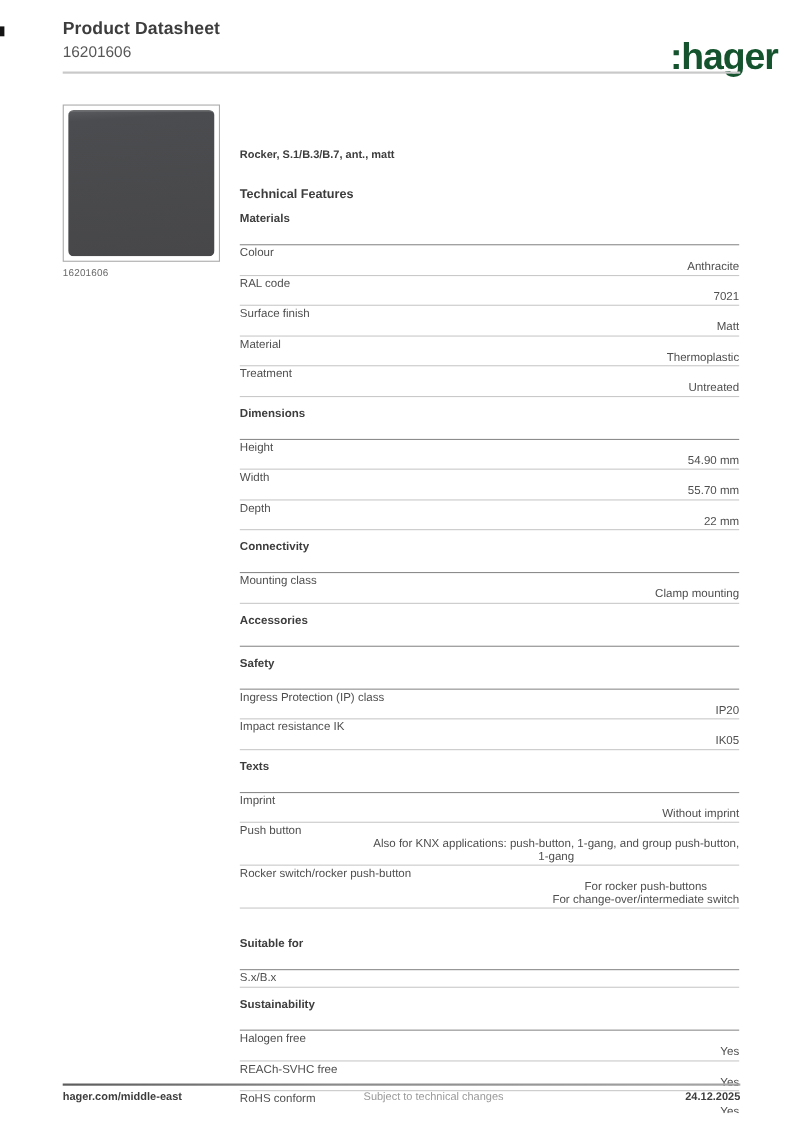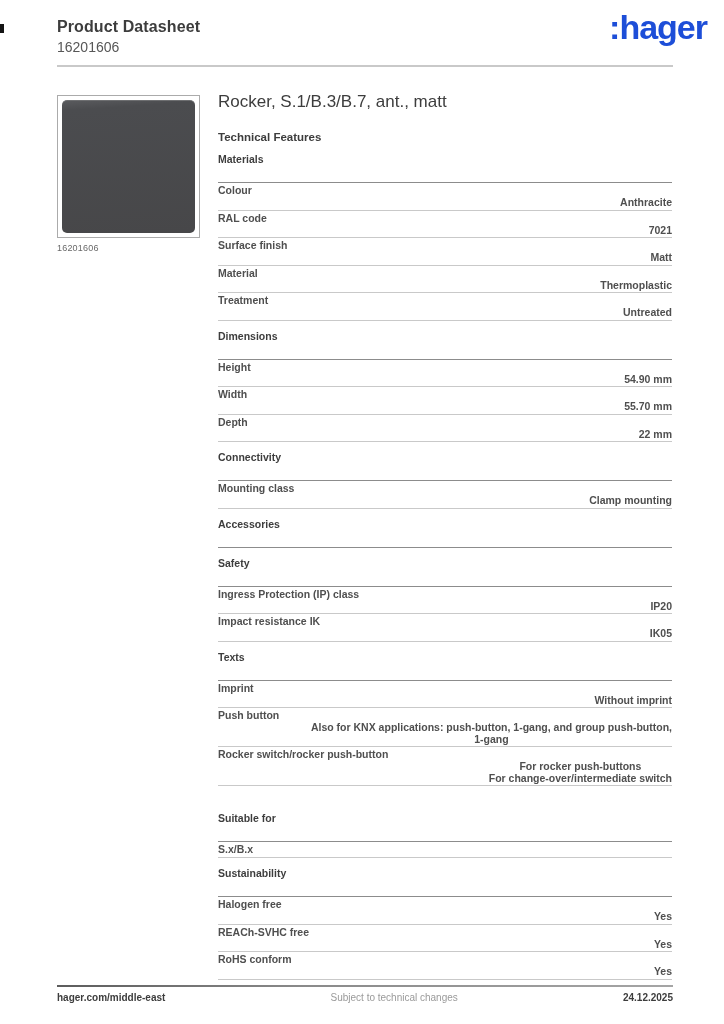--- a/index.html
+++ b/index.html
@@ -20,28 +20,28 @@
   
   .product-frame { position:absolute; left:57px; top:95px; width:143px; height:143px;
     border:1px solid #ababab; background:#fff; padding:4px; }
   .product-fill { width:100%; height:100%; border-radius:5px;
     background:linear-gradient(176deg, #595a5d 0%, #4b4c4f 7%, #474749 100%);
     border-top:1px solid #6d6e70; }
   .image-caption { position:absolute; left:57px; top:243px; font-size:9px; color:#696969; letter-spacing:.2px; }
 
   
   .main-col { position:absolute; left:218px; top:95px; width:454px; }
-  .product-name { font-size:17px; font-weight:normal; color:#3d3d3d; line-height:13px; }
+  .product-name { font-size:10px; font-weight:bold; color:#3d3d3d; line-height:13px;margin-top:40px; }
   .tech-heading { font-size:11.5px; font-weight:bold; color:#3d3d3d; line-height:13px; margin-top:23px; }
   .section { margin-top:9px; }
   .section.gap-large { margin-top:26px; }
   .section-title { font-size:10.5px; font-weight:bold; color:#3d3d3d; line-height:13px;
     padding-bottom:16px; border-bottom:1px solid #8c8c8c; }
   .spec-row { display:flex; justify-content:space-between; align-items:flex-start;
-    padding:1px 0 1px 0; border-bottom:1px solid #c9c9c9; font-size:10.5px; color:#4f4f4f;font-weight:bold; }
+    padding:1px 0 1px 0; border-bottom:1px solid #c9c9c9; font-size:10.5px; color:#4f4f4f; }
   .row-label { line-height:12.5px; padding-right:8px; white-space:nowrap; }
   .row-value { line-height:11.5px; padding-top:13px; text-align:center; white-space:pre-line; color:#4f4f4f; }
 
   
   .footer-rule { position:absolute; left:57px; top:985px; width:616px; height:2px;
     background:linear-gradient(90deg,#5c5c5c 0%,#8a8a8a 40%,#a5a5a5 100%); }
   .footer-content { position:absolute; left:57px; top:992px; width:616px;
     display:flex; justify-content:space-between; align-items:baseline; font-size:10px; }
   .footer-website { font-weight:bold; color:#3d3d3d; }
   .footer-disclaimer { color:#9a9a9a; }
@@ -51,21 +51,21 @@
 <body>
 
 <div class="page">
 
   <div class="edge-mark"></div>
 
   <div class="header-left">
     <div class="doc-title">Product Datasheet</div>
     <div class="doc-id">16201606</div>
   </div>
-  <div class="logo" style="color: #1d4ed8;">:hager</div>
+  <div class="logo" style="color: #14532d; margin-top: 25px;">:hager</div>
   <div class="header-rule"></div>
 
   <div class="product-frame">
     <div class="product-fill"></div>
   </div>
   <div class="image-caption">16201606</div>
 
   <div class="main-col">
     <div class="product-name">Rocker, S.1/B.3/B.7, ant., matt</div>
     <div class="tech-heading">Technical Features</div>

